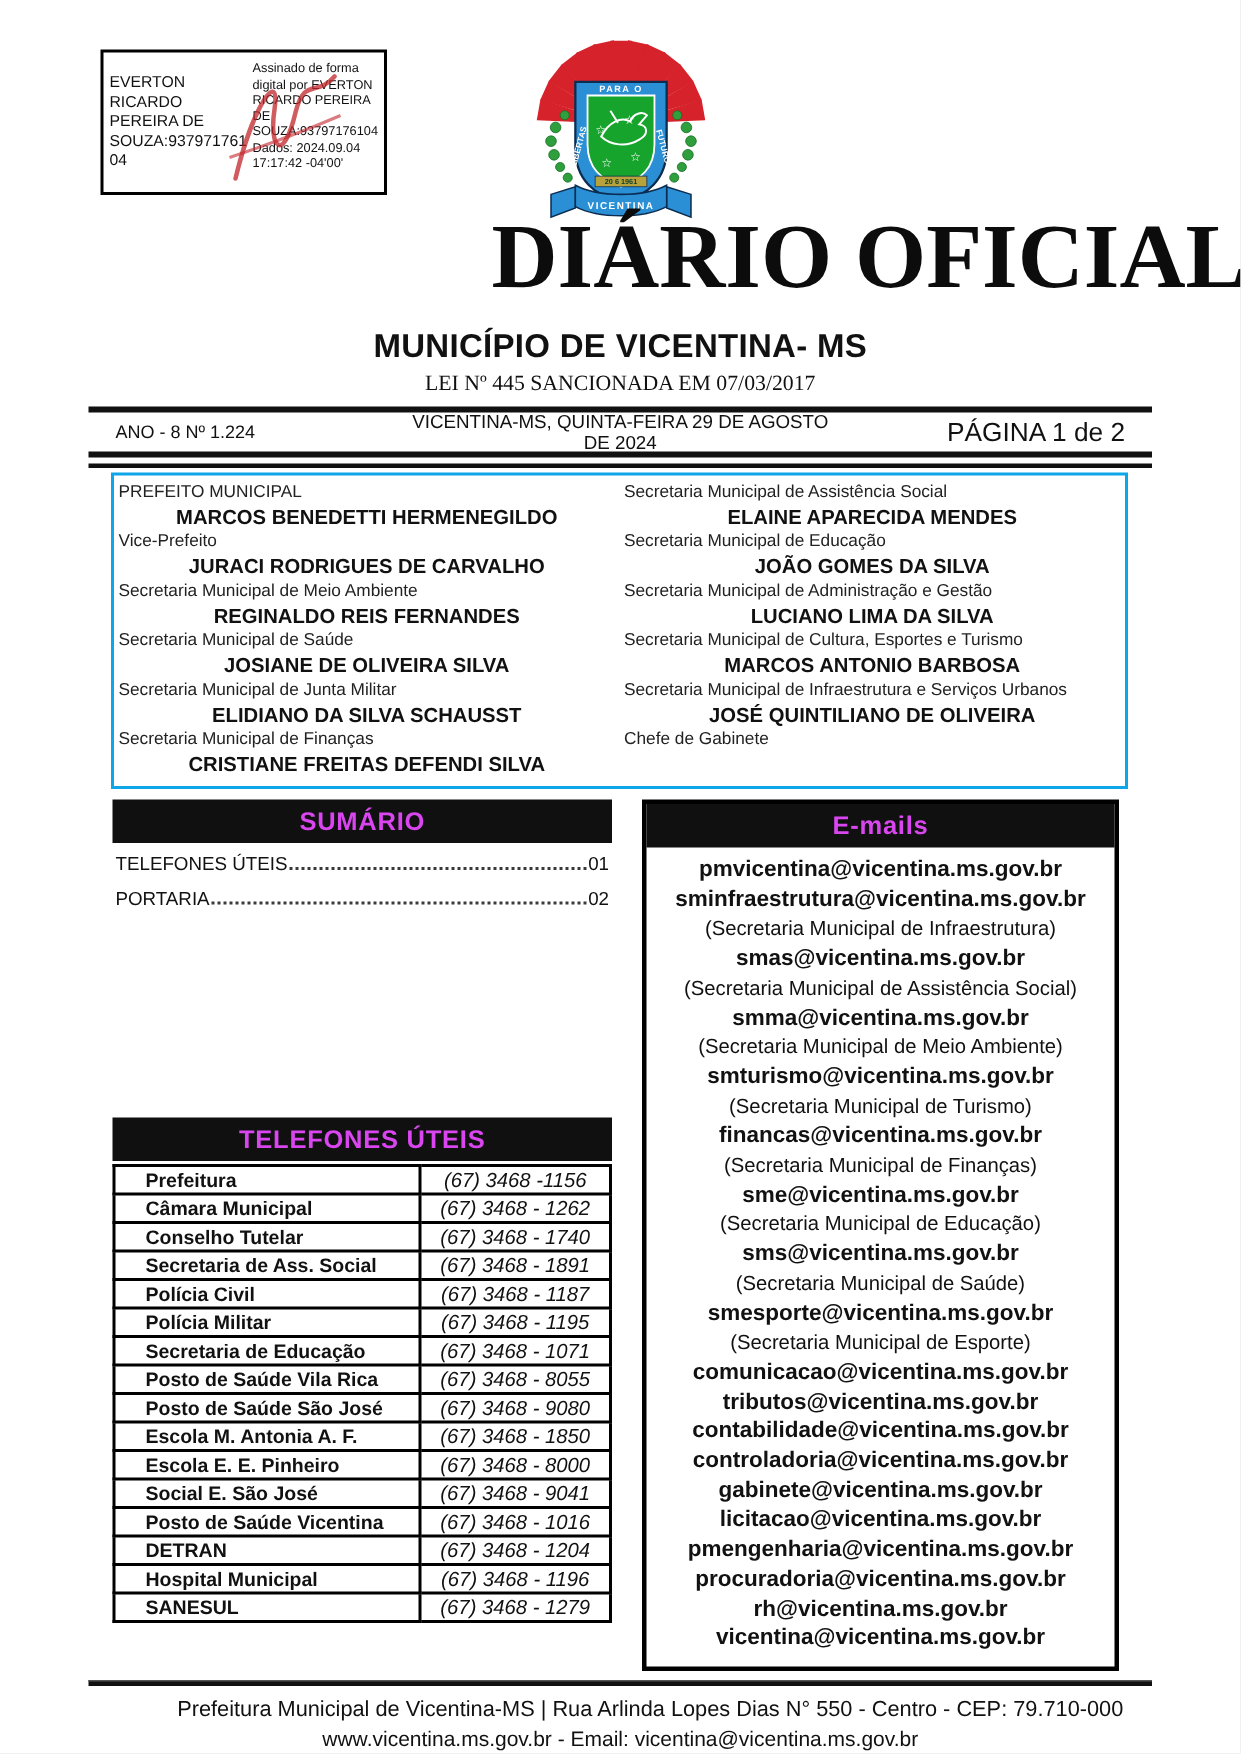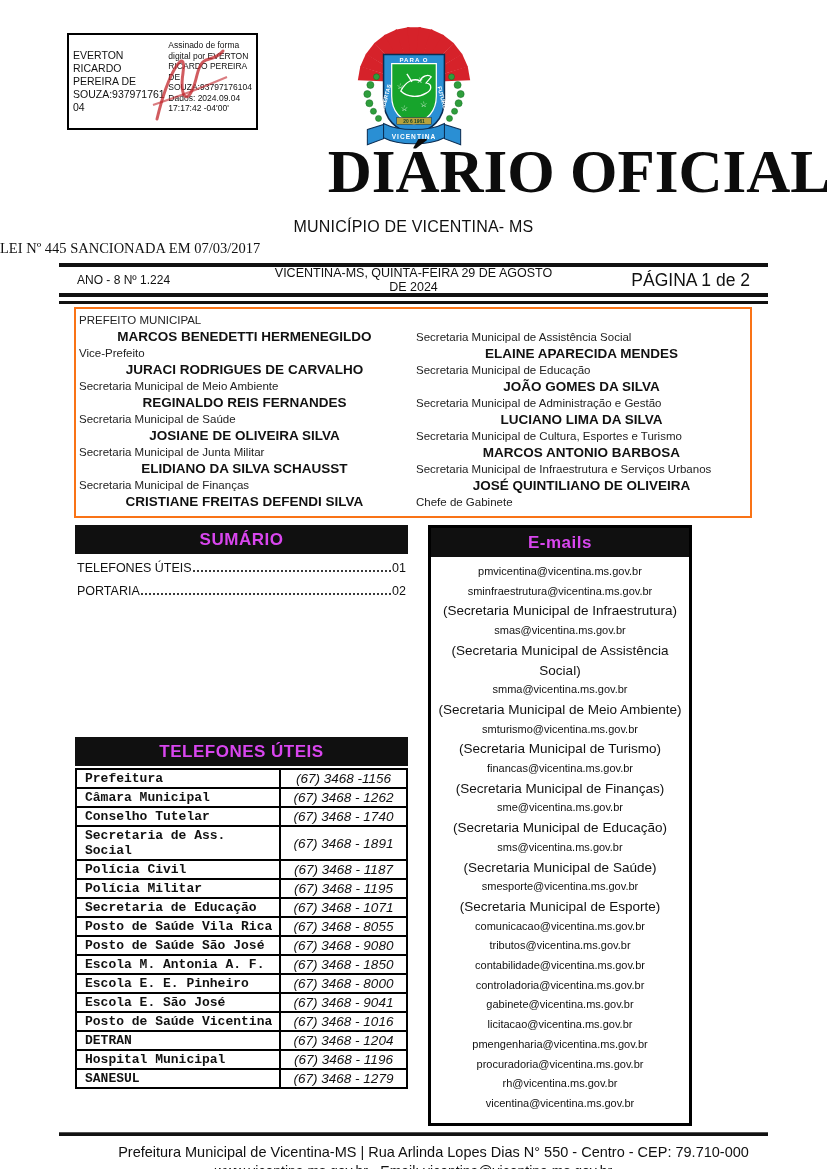--- a/index.html
+++ b/index.html
@@ -15,59 +15,59 @@
               overflow-wrap:anywhere; }
   .sig-details { width:84px; font-size:8.5px; line-height:10.5px; padding-top:2px; }
   .sig-flourish { position:absolute; left:78px; top:6px; width:86px; height:86px; pointer-events:none; }
 
   .crest { position:absolute; left:50%; top:24px; transform:translateX(-50%); width:142px; height:128px; }
 
   .masthead-title { position:absolute; top:136px; left:4px; width:100%; text-align:right;
                     font-family:"Liberation Serif", serif; font-weight:bold; font-size:61px;
                     line-height:72px; letter-spacing:0px; color:#0c0c0c; }
 
-  .muni { text-align:center; font-weight:normal; font-size:16px; letter-spacing:.2px; }
-  .law  { text-align:left; font-family:"Liberation Serif", serif; font-size:14.5px; margin-top:4px; }
+  .muni { text-align:center; font-weight:bold; font-size:22px; letter-spacing:.2px; }
+  .law  { text-align:center; font-family:"Liberation Serif", serif; font-size:14.5px; margin-top:4px; }
 
   
   .rule { background:#111; margin-left:59px; margin-right:59px; }
   .rule-a { height:4px; margin-top:6px; }
   .rule-b { height:4px; }
   .rule-c { height:3px; margin-top:4px; }
   .dateline { display:flex; align-items:center; height:26px; margin:0 59px; padding:0 18px; }
   .dl-edition { width:190px; font-size:12px; }
   .dl-date { flex:1; text-align:center; font-size:12.5px; }
   .dl-page { width:190px; text-align:right; font-size:17.5px; }
 
   
-  .officials { margin:3px 75px 0 74px; border:2px solid #f97316; display:flex; padding:4px 0 5px;align-items:flex-end; }
+  .officials { margin:3px 75px 0 74px; border:2px solid #0ea5e9; display:flex; padding:4px 0 5px; }
   .ocol { width:50%; }
   .entry { margin-bottom:1px; }
   .role { font-size:11.5px; line-height:15px; padding-left:3px; color:#222; }
   .oname { font-size:13.5px; line-height:17px; font-weight:bold; text-align:center; }
 
   
   .columns { display:flex; margin:7px 76px 0 75px; gap:20px; align-items:flex-start; }
   .left-col { width:333px; }
   .bar { background:#101010; color:#d946ef; font-weight:bold; font-size:17px;
          text-align:center; padding:5px 0 4px; letter-spacing:.5px; }
   .toc { margin-top:7px; }
   .toc-item { display:flex; align-items:baseline; font-size:12.5px; height:23px; padding:0 2px; }
   .toc-dots { flex:1; border-bottom:2px dotted #3a3a3a; margin:0 1px 3px 1px; }
 
   .phones { margin-top:130px; }
   .phones table { width:100%; border-collapse:collapse; border:2px solid #000; margin-top:2px; }
   .phones td { border:2px solid #000; height:17px; }
-  .plabel { width:204px; font-weight:bold; font-size:13px; padding:1px 0 1px 8px;font-family:Liberation Mono, monospace; }
+  .plabel { width:204px; font-weight:bold; font-size:13px; padding:1px 0 1px 20px; }
   .pnum { font-style:italic; font-size:13.5px; text-align:center; padding:1px 2px; }
 
-  .emails-box { width:264px; border:3px solid #000; }
+  .emails-box { width:318px; border:3px solid #000; }
   .emails-body { padding:5px 2px 9px; text-align:center; }
   .email-line { line-height:19.7px; }
-  .email-line.email { font-weight:normal; font-size:11px; }
+  .email-line.email { font-weight:bold; font-size:15px; }
   .email-line.desc { font-weight:normal; font-size:13.5px; }
 
   
   .footer-rule { height:4px; background:#111; margin:6px 59px 0; border-top:1px solid #555; }
   .footer { text-align:center; margin-top:7px; line-height:19px; }
   .f1 { font-size:14.5px;padding-left:40px; }
   .f2, .f3 { font-size:14px; }
 </style>
 </head>
 <body>
@@ -302,21 +302,21 @@
                 <td class="plabel">Escola M. Antonia A. F.</td>
                 <td class="pnum">(67) 3468 - 1850</td>
               </tr>
 
               <tr class="phone-row">
                 <td class="plabel">Escola E. E. Pinheiro</td>
                 <td class="pnum">(67) 3468 - 8000</td>
               </tr>
 
               <tr class="phone-row">
-                <td class="plabel">Escola E. São José</td>
+                <td class="plabel">Social E. São José</td>
                 <td class="pnum">(67) 3468 - 9041</td>
               </tr>
 
               <tr class="phone-row">
                 <td class="plabel">Posto de Saúde Vicentina</td>
                 <td class="pnum">(67) 3468 - 1016</td>
               </tr>
 
               <tr class="phone-row">
                 <td class="plabel">DETRAN</td>

